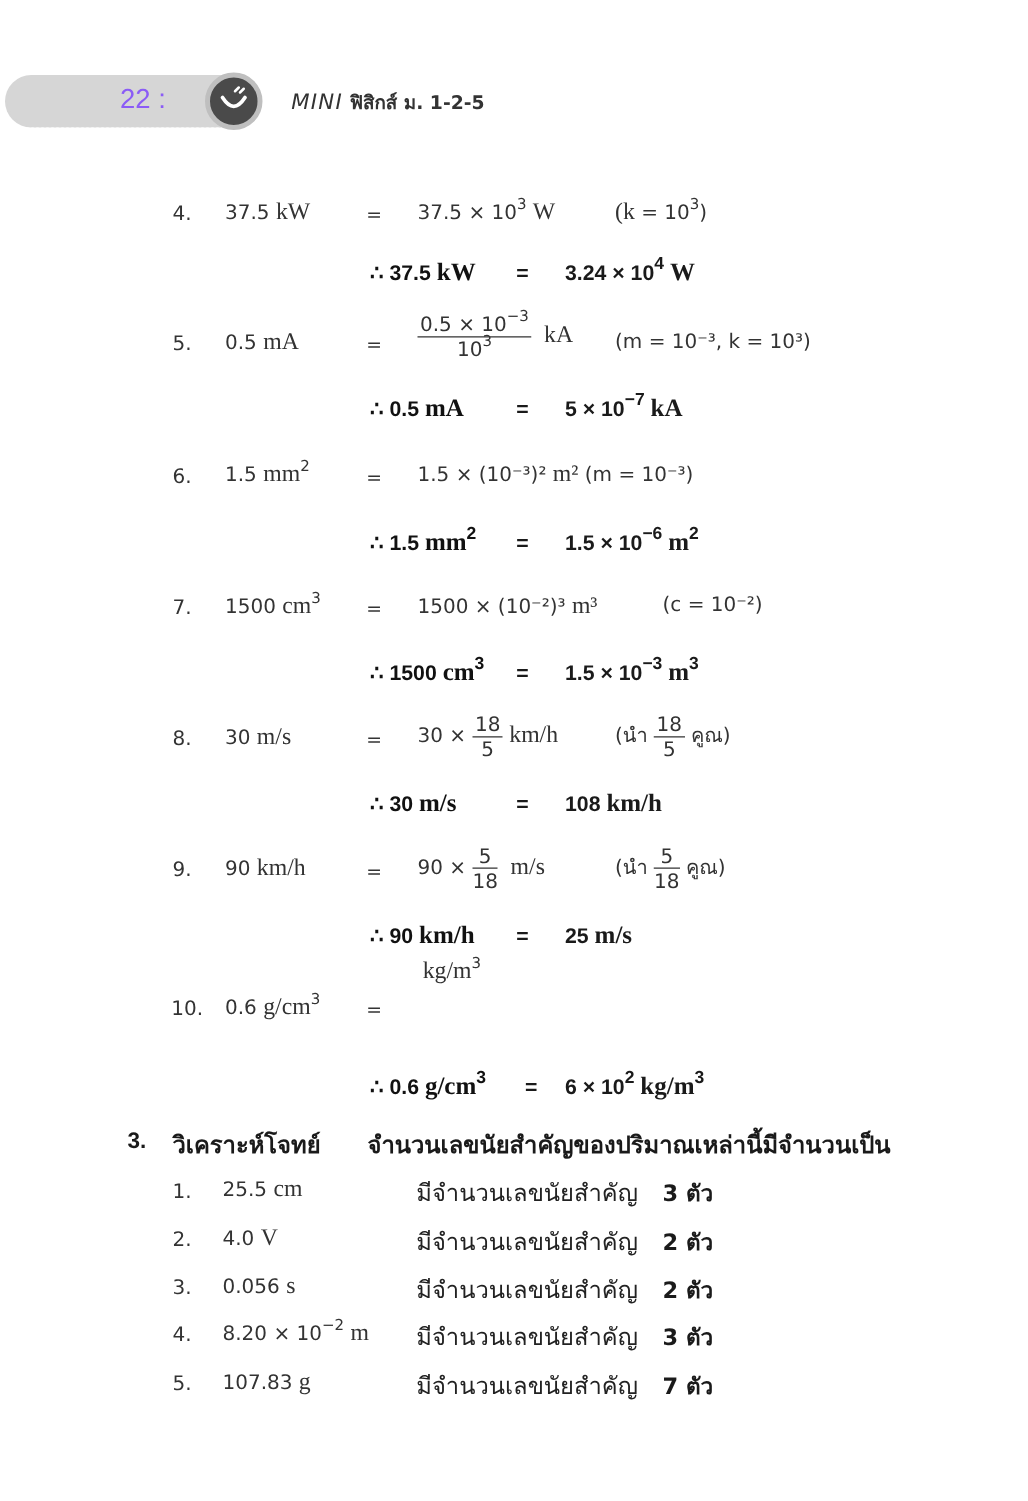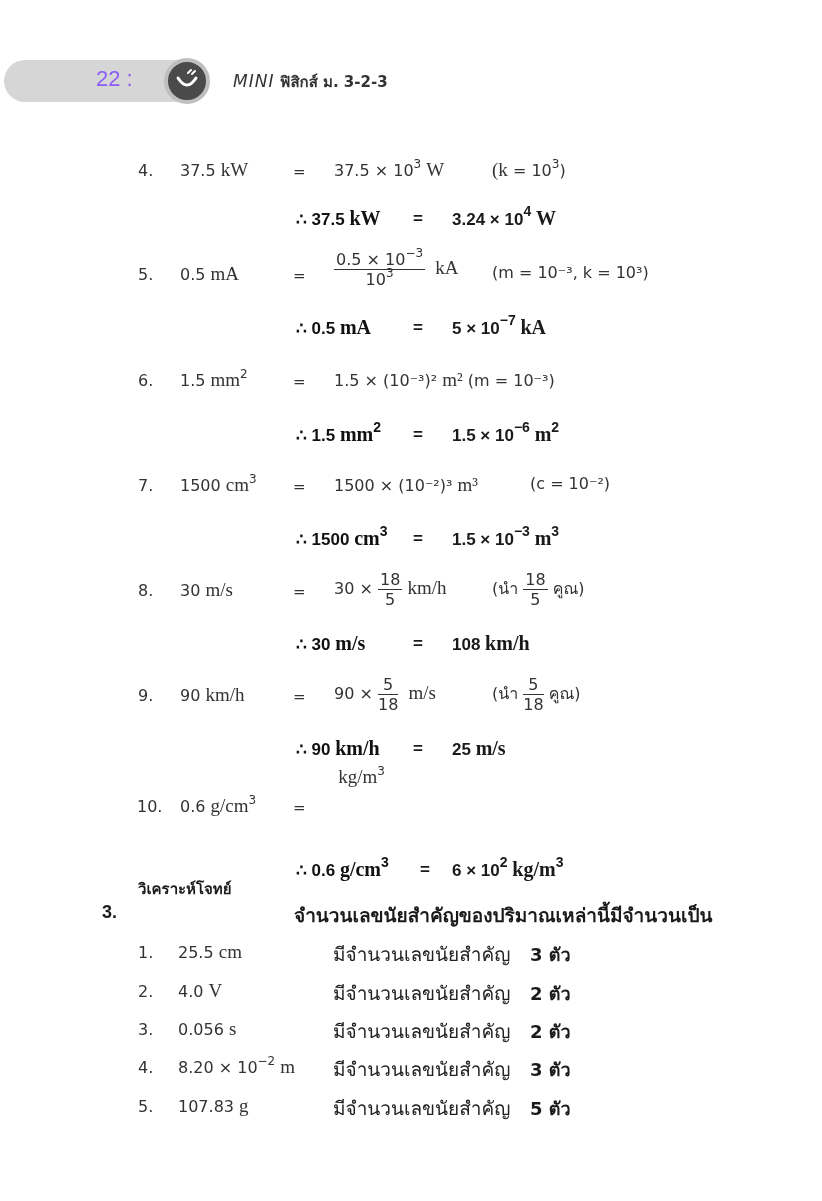--- a/index.html
+++ b/index.html
@@ -27,42 +27,42 @@
   .res .u { font-weight:bold; font-size:20px; }
   .res sup { font-size:14px; vertical-align:9px; }
   .res-eq { position:absolute; left:413px; font-weight:bold; font-size:17px; font-family:"Liberation Sans", sans-serif; }
   .res-val { position:absolute; left:452px; font-weight:bold; font-size:17px; font-family:"Liberation Sans", sans-serif; white-space:nowrap; }
   .res-val .u { font-weight:bold; font-size:20px; }
   .res-val sup { font-size:14px; vertical-align:9px; }
   .frac { display:inline-block; vertical-align:middle; text-align:center; }
   .frac .t { display:block; padding:0 2px; border-bottom:1px solid #333; }
   .frac .b { display:block; }
   .sec-num { position:absolute; left:102px; top:902px; font-family:"Liberation Sans", sans-serif; font-weight:bold; font-size:18px; }
-  .sec-title { position:absolute; left:138px; top:877px; font-weight:bold; font-size:15px; }
+  .sec-title { position:absolute; left:138px; top:900px; font-weight:bold; font-size:19px; }
   .sec-desc { position:absolute; left:294px; top:900px; font-weight:bold; font-size:19px; }
   .sf-num { position:absolute; left:138px; font-size:16px; color:#333; }
   .sf-val { position:absolute; left:178px; font-size:16px; color:#333; white-space:nowrap; }
   .sf-lbl { position:absolute; left:333px; font-size:19px; color:#222;text-align:center; }
   .sf-cnt { position:absolute; left:530px; font-weight:bold; font-size:18px; }
 </style>
 </head>
 <body>
 
 <div class="hdr-pill"></div>
 <div class="hdr-num">22 :</div>
 <div class="hdr-badge">
   <svg width="38" height="38" viewBox="0 0 38 38" style="position:absolute;left:0;top:0">
     <path d="M10 16 Q19 30 28 16" stroke="#fff" stroke-width="3" fill="none" stroke-linecap="round"></path>
     <line x1="20" y1="11" x2="23" y2="8" stroke="#fff" stroke-width="2" stroke-linecap="round"></line>
     <line x1="24" y1="12" x2="27" y2="9" stroke="#fff" stroke-width="2" stroke-linecap="round"></line>
   </svg>
 </div>
 <div class="hdr-title">
   <span class="mini">MINI</span>
-  <span class="rest">ฟิสิกส์ ม. 3-2-3</span>
+  <span class="rest">ฟิสิกส์ ม. 1-2-5</span>
 </div>
 
 <div>
   <span class="num" style="top:161px">4.</span>
   <span class="lhs" style="top:159px"><span>37.5</span> <span class="u">kW</span></span>
   <span class="eq" style="top:163px">=</span>
   <span class="rhs" style="top:159px"><span>37.5 × 10</span><sup>3</sup> <span class="u">W</span></span>
   <span class="note" style="left:492px;top:159px"><span class="u">(k</span> = 10<sup>3</sup>)</span>
   <span class="res" style="top:207px"><span>∴</span> <span>37.5</span> <span class="u">kW</span></span>
   <span class="res-eq" style="top:209px">=</span>
@@ -172,15 +172,15 @@
   <div>
     <span class="sf-num" style="top:1058px">4.</span>
     <span class="sf-val" style="top:1056px"><span>8.20 × 10</span><sup>−2</sup> <span class="u">m</span></span>
     <span class="sf-lbl" style="top:1054px">มีจำนวนเลขนัยสำคัญ</span>
     <span class="sf-cnt" style="top:1055px">3 ตัว</span>
   </div>
   <div>
     <span class="sf-num" style="top:1097px">5.</span>
     <span class="sf-val" style="top:1095px"><span>107.83</span> <span class="u">g</span></span>
     <span class="sf-lbl" style="top:1093px">มีจำนวนเลขนัยสำคัญ</span>
-    <span class="sf-cnt" style="top:1094px">5 ตัว</span>
+    <span class="sf-cnt" style="top:1094px">7 ตัว</span>
   </div>
 </div>
 
 </body></html>

